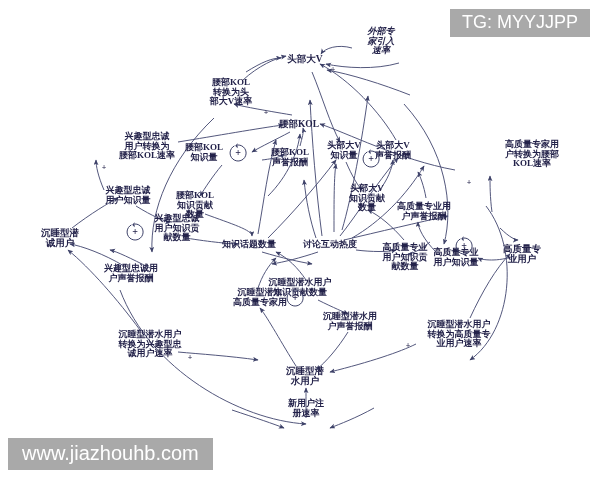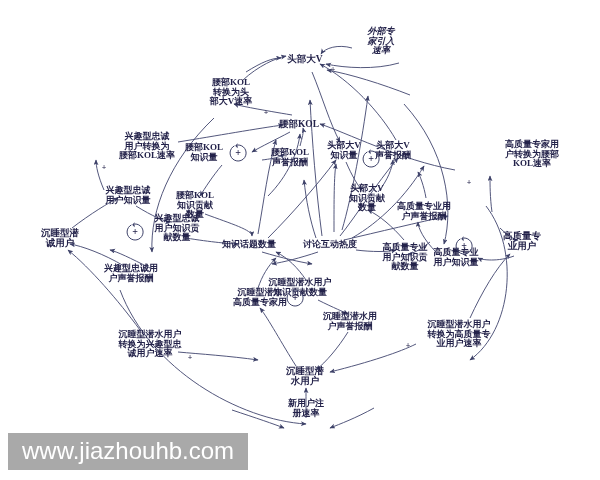--- a/index.html
+++ b/index.html
@@ -22,21 +22,21 @@
     position:absolute;color:#23224a;font-size:8px;font-weight:bold;
     transform:translate(-50%,-50%);
   }
   .loop{position:absolute;transform:translate(-50%,-50%);}
   .wm{
     position:absolute;background:#a9a9a9;color:#ffffff;
     font-family:"Liberation Sans","DejaVu Sans",sans-serif;
     display:flex;align-items:center;justify-content:center;
   }
   #wm-top{right:10px;top:9px;padding:3px 12px 4px 12px;font-size:18px;}
-  #wm-bottom{left:8px;bottom:10px;padding:4px 14px 5px 14px;font-size:24px;}
+  #wm-bottom{left:8px;bottom:10px;padding:4px 14px 5px 14px;font-size:20px;}
 </style>
 </head>
 <body>
 
 <div id="stage">
 
   <svg class="links" viewBox="0 0 600 480">
     <defs>
       <marker id="ah" markerWidth="7" markerHeight="7" refX="5.4" refY="2.6" orient="auto" markerUnits="strokeWidth">
         <path d="M0,0 L6,2.6 L0,5.2 L1.5,2.6 Z" fill="#3d4168"></path>
@@ -120,21 +120,21 @@
     </g>
   </svg>
 
   <div id="nodes">
       <div class="node n-stock" style="left: 305px; top: 59px;">头部大V</div>
       <div class="node n-stock" style="left: 299px; top: 124px;">腰部KOL</div>
       <div class="node n-stock" style="left: 60px; top: 238px;">沉睡型潜
 诚用户</div>
       <div class="node n-stock" style="left: 305px; top: 376px;">沉睡型潜
 水用户</div>
-      <div class="node n-stock" style="left: 522px; top: 241px;">高质量专
+      <div class="node n-stock" style="left: 522px; top: 254px;">高质量专
 业用户</div>
       <div class="node n-aux" style="left: 249px; top: 245px;">知识话题数量</div>
       <div class="node n-aux" style="left: 330px; top: 245px; text-align: center;">讨论互动热度</div>
       <div class="node n-rate" style="left: 381px; top: 42px; font-style: italic;">外部专
 家引入
 速率</div>
       <div class="node n-rate" style="left: 231px; top: 93px;">腰部KOL
 转换为头
 部大V速率</div>
       <div class="node n-rate" style="left: 147px; top: 147px;">兴趣型忠诚
@@ -215,14 +215,15 @@
     </div>
   <div id="signs">
       <div class="sign" style="left: 333px; top: 69px;">+</div>
       <div class="sign" style="left: 266px; top: 112px;">+</div>
       <div class="sign" style="left: 104px; top: 167px;">+</div>
       <div class="sign" style="left: 469px; top: 182px;">+</div>
       <div class="sign" style="left: 190px; top: 357px;">+</div>
       <div class="sign" style="left: 408px; top: 345px;">+</div>
     </div>
 
+  <div class="wm" id="wm-top">TG: MYYJJPP</div>
   <div class="wm" id="wm-bottom">www.jiazhouhb.com</div>
 </div>
 
 </body></html>

